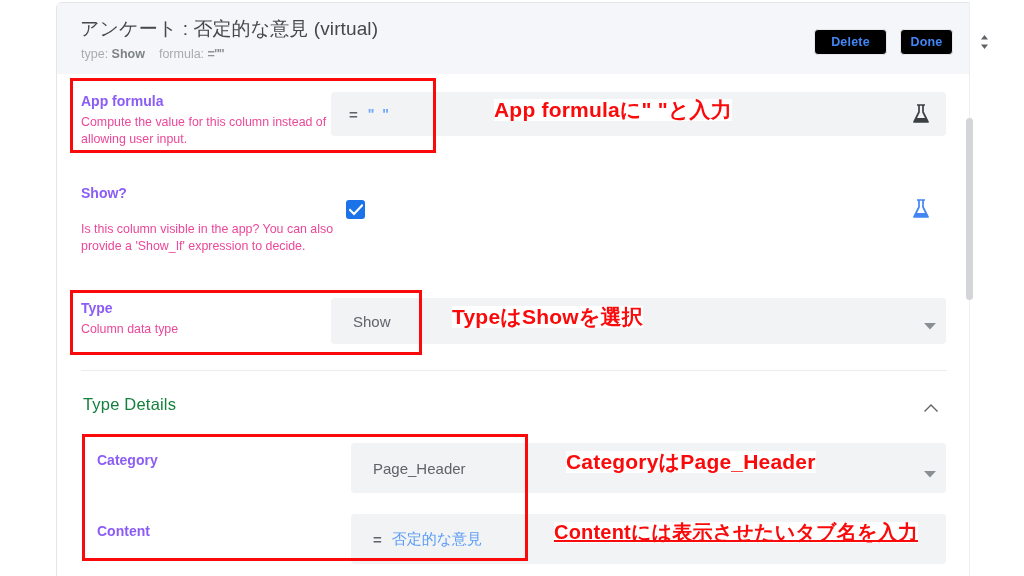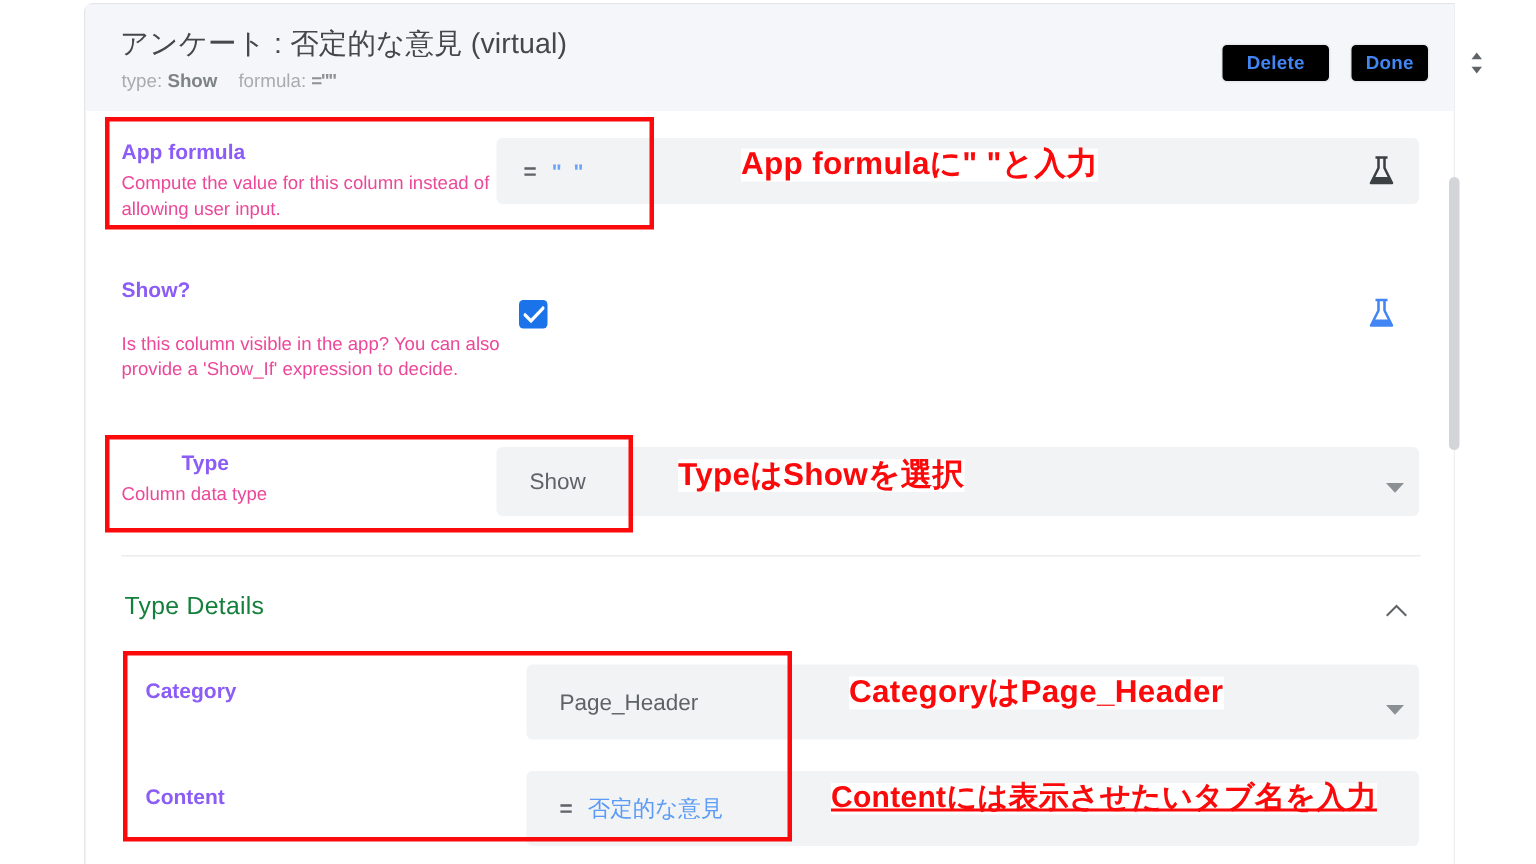--- a/index.html
+++ b/index.html
@@ -283,21 +283,21 @@
 
       <div class="flask" style="left:854px; top:21px;">
         <svg width="20" height="22" viewBox="0 0 20 22">
           <path d="M6 2 h8 M8 2 v7 L3 19 h14 L12 9 V2" fill="none" stroke="#4285f4" stroke-width="1.7" stroke-linejoin="round"></path>
           <path d="M5.2 15 h9.6 L17 19 H3 Z" fill="#4285f4"></path>
         </svg>
       </div>
     </div>
 
     <div class="row" style="top:288px; height:66px;">
-      <div class="row-label" style="top:9px;margin-left:40px;">Type</div>
+      <div class="row-label" style="top:9px;">Type</div>
       <div class="row-desc" style="top:30px;">Column data type</div>
 
       <div class="ctl" style="left:274px; top:7px; width:615px; height:46px; padding-left:22px;">
         <span class="ctl-text">Show</span>
       </div>
 
       <div class="caret" style="left:866px; top:26px;">
         <svg width="14" height="9" viewBox="0 0 14 9">
           <path d="M1 1 L7 7.5 L13 1 Z" fill="#8a8f94"></path>
         </svg>

